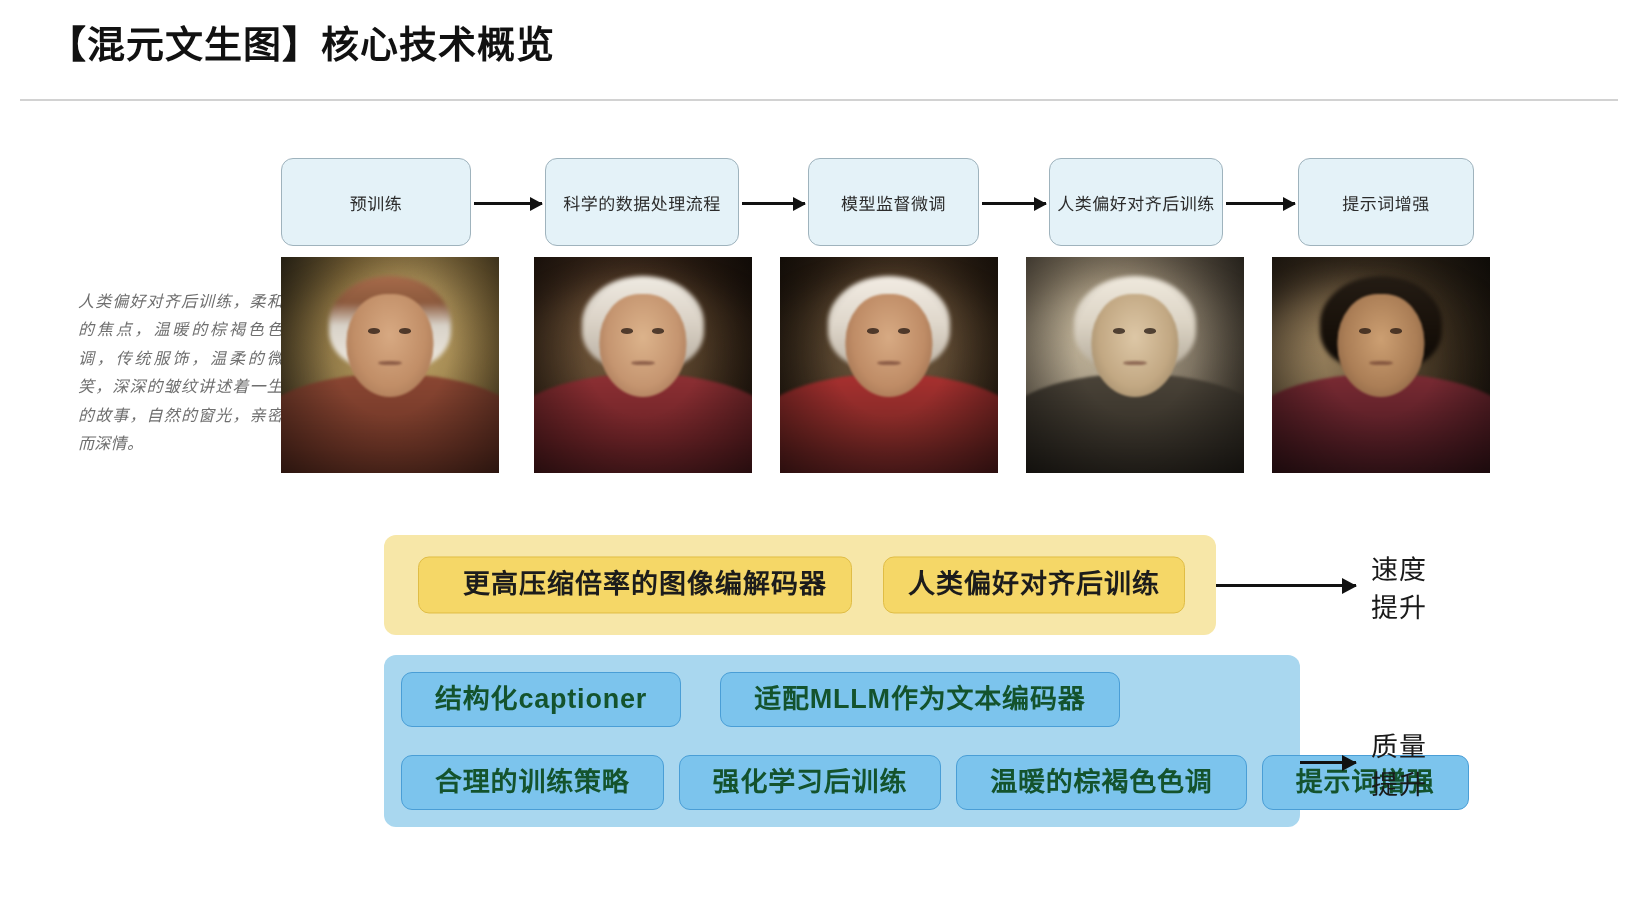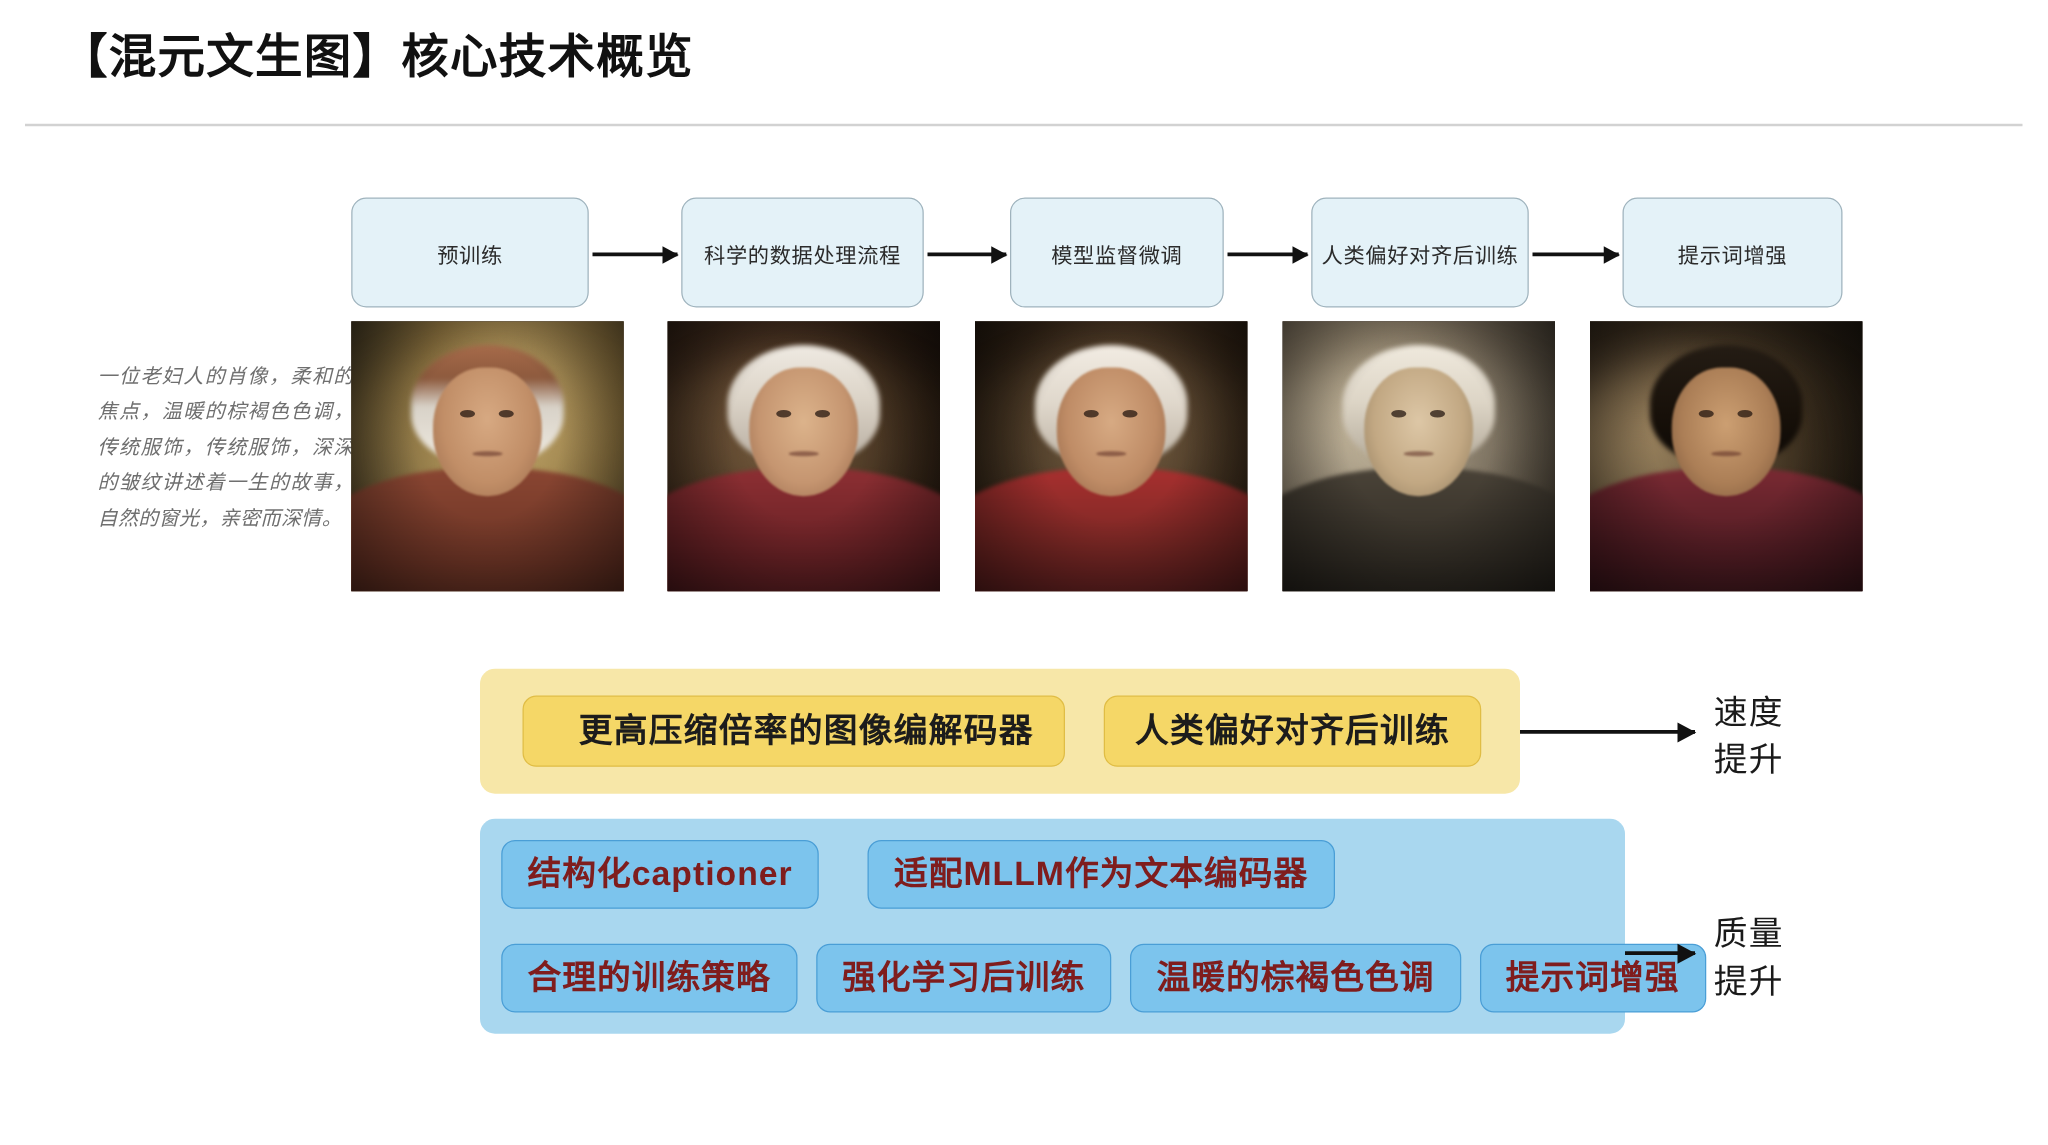--- a/index.html
+++ b/index.html
@@ -237,24 +237,24 @@
   }
   #quality-panel .pill-row {
     display: flex;
     gap: 15px;
     align-items: center;
   }
   .pill-blue {
     background: #7cc4ed;
     border: 1.5px solid #4a9ed6;
     border-radius: 11px;
-    padding: 11px 20px;
+    padding: 11px 33px;
     font-size: 27px;
     font-weight: 700;
-    color: #7f1d1d;
+    color: #14532d;
     letter-spacing: .8px;
     white-space: nowrap;
     line-height: 1.15;
   }
 
   
   .outcome-arrow {
     position: absolute;
     height: 3px;
     background: #111111;
@@ -304,21 +304,21 @@
   <div class="stage-box" style="left:768px;width:174px;">
     <span>人类偏好对齐后训练</span>
   </div>
   <div class="pipe-arrow" style="left:945px;width:69px;"></div>
 
   <div class="stage-box" style="left:1017px;width:176px;">
     <span>提示词增强</span>
   </div>
 </div>
 
-<div id="prompt-text">一位老妇人的肖像，柔和的焦点，温暖的棕褐色色调，传统服饰，传统服饰，深深的皱纹讲述着一生的故事，自然的窗光，亲密而深情。</div>
+<div id="prompt-text">人类偏好对齐后训练，柔和的焦点，温暖的棕褐色色调，传统服饰，温柔的微笑，深深的皱纹讲述着一生的故事，自然的窗光，亲密而深情。</div>
 
 <div id="samples">
   <div class="sample-img" style="left:0px;">
     <div class="scene">
       <div class="bg" style="background: radial-gradient(at 62% 28%, rgb(183, 156, 99) 0%, rgb(123, 100, 55) 42%, rgb(61, 52, 32) 78%, rgb(36, 29, 17) 100%);"></div>
       <div class="halo" style="background: radial-gradient(circle at 50% 40%, rgba(224, 196, 126, 0.55) 0%, rgba(150, 120, 62, 0.18) 55%, rgba(0, 0, 0, 0) 76%);"></div>
       <div class="body" style="background: linear-gradient(rgb(138, 70, 50) 0%, rgb(110, 53, 38) 55%, rgb(74, 36, 25) 100%);"></div>
       <div class="hair" style="background: linear-gradient(rgb(166, 106, 74) 0%, rgb(141, 90, 61) 28%, rgb(216, 210, 200) 52%, rgb(239, 234, 224) 100%);"></div>
       <div class="face" style="background: radial-gradient(at 50% 40%, rgb(215, 169, 130) 0%, rgb(193, 142, 103) 58%, rgb(154, 108, 76) 100%);"></div>
       <div class="eyeL"></div>

